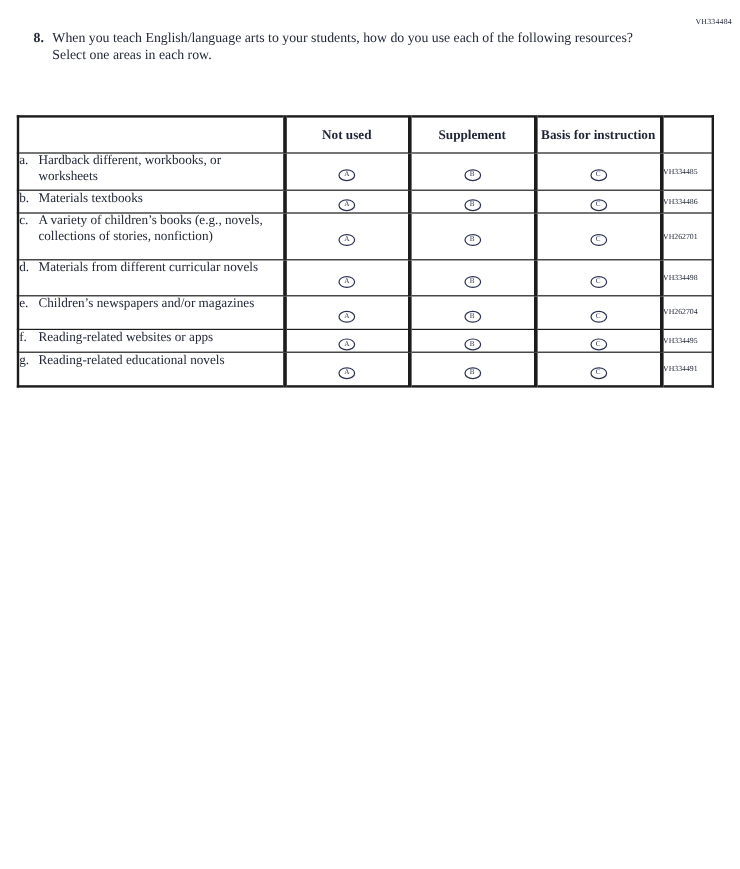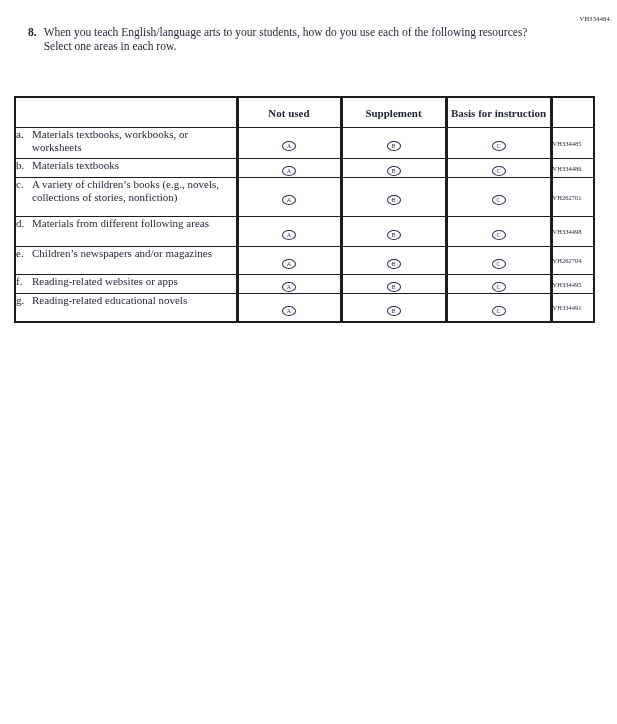--- a/index.html
+++ b/index.html
@@ -151,21 +151,21 @@
         <th class="opt-col">Basis for instruction</th>
         <th></th>
       </tr>
     </thead>
     <tbody>
 
       <tr>
         <td class="label-cell">
           <div class="row-label">
             <span class="row-letter">a.</span>
-            <span class="row-text">Materials textbooks, workbooks, or worksheets</span>
+            <span class="row-text">Hardback different, workbooks, or worksheets</span>
           </div>
         </td>
         <td class="opt-cell">
           <span class="oval">
               <span class="oval-letter">A</span>
             </span>
         </td>
         <td class="opt-cell">
           <span class="oval">
               <span class="oval-letter">B</span>
@@ -226,21 +226,21 @@
               <span class="oval-letter">C</span>
             </span>
         </td>
         <td class="code-cell">VH262701</td>
       </tr>
 
       <tr>
         <td class="label-cell">
           <div class="row-label">
             <span class="row-letter">d.</span>
-            <span class="row-text">Materials from different following areas</span>
+            <span class="row-text">Materials from different curricular novels</span>
           </div>
         </td>
         <td class="opt-cell">
           <span class="oval">
               <span class="oval-letter">A</span>
             </span>
         </td>
         <td class="opt-cell">
           <span class="oval">
               <span class="oval-letter">B</span>

